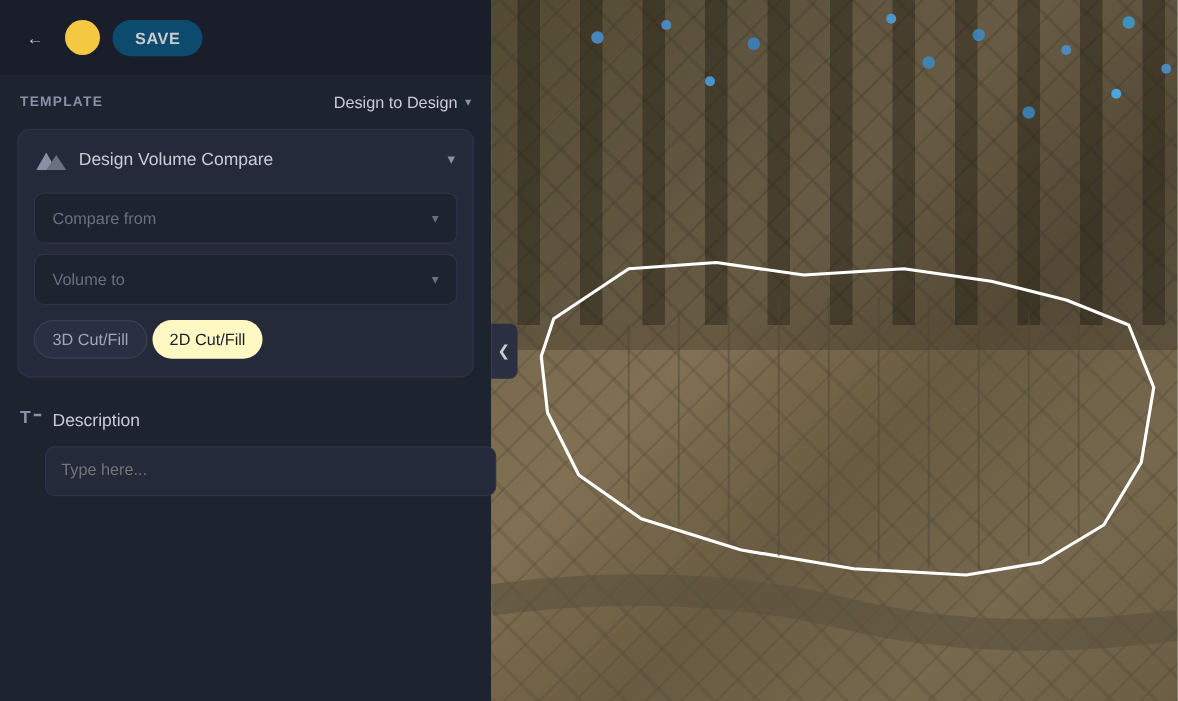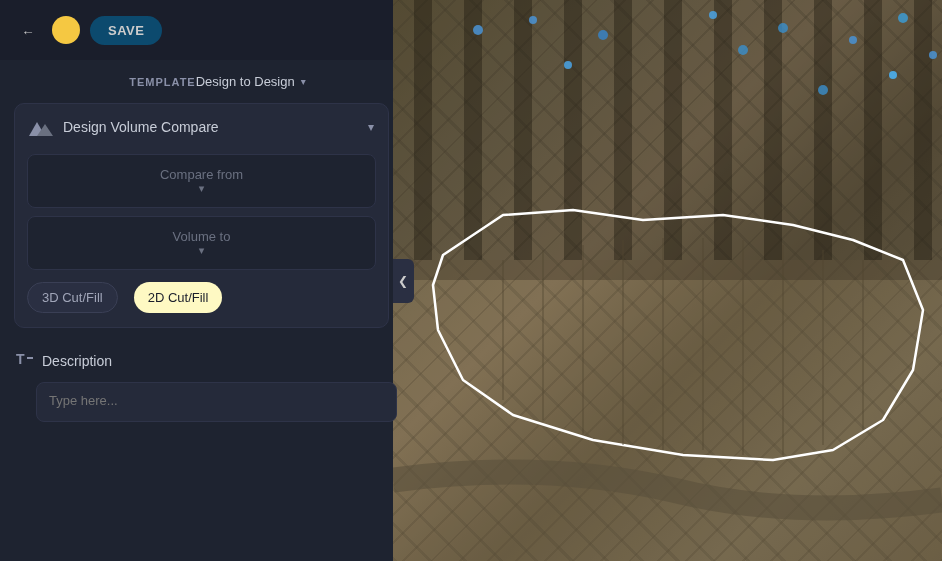--- a/index.html
+++ b/index.html
@@ -74,23 +74,22 @@
       font-weight: 600;
       padding: 7px 18px;
       cursor: pointer;
       letter-spacing: 0.5px;
     }
 
     
     .template-row {
       display: flex;
       align-items: center;
-      justify-content: center;
+      justify-content: space-between;
       padding: 14px 16px 10px 16px;
-      margin-left: 42px;
     }
 
     .template-label {
       color: #8a90a8;
       font-size: 11px;
       font-weight: 700;
       letter-spacing: 1px;
       text-transform: uppercase;
     }
 
@@ -103,21 +102,21 @@
       cursor: pointer;
     }
 
     .template-dropdown .chevron {
       font-size: 10px;
       color: #8a90a8;
     }
 
     
     .card {
-      margin: 4px 4px 12px 14px;
+      margin: 4px 14px 12px 14px;
       background: #252a3a;
       border-radius: 10px;
       padding: 0 0 14px 0;
       border: 1px solid #2e3348;
     }
 
     .card-header {
       display: flex;
       align-items: center;
       gap: 10px;
@@ -148,37 +147,36 @@
     .dropdown-field {
       margin: 8px 12px 0 12px;
       background: #1e2330;
       border: 1px solid #2e3348;
       border-radius: 8px;
       display: flex;
       align-items: center;
       justify-content: space-between;
       padding: 12px 14px;
       cursor: pointer;
-      flex-direction: column;
     }
 
     .dropdown-field-label {
       color: #6a7080;
       font-size: 13px;
     }
 
     .dropdown-field-chevron {
       color: #6a7080;
       font-size: 11px;
     }
 
     
     .view-buttons {
       display: flex;
-      gap: 16px;
+      gap: 4px;
       padding: 12px 12px 0 12px;
     }
 
     .view-btn {
       border-radius: 20px;
       font-size: 13px;
       font-weight: 500;
       padding: 7px 14px;
       cursor: pointer;
       border: none;

